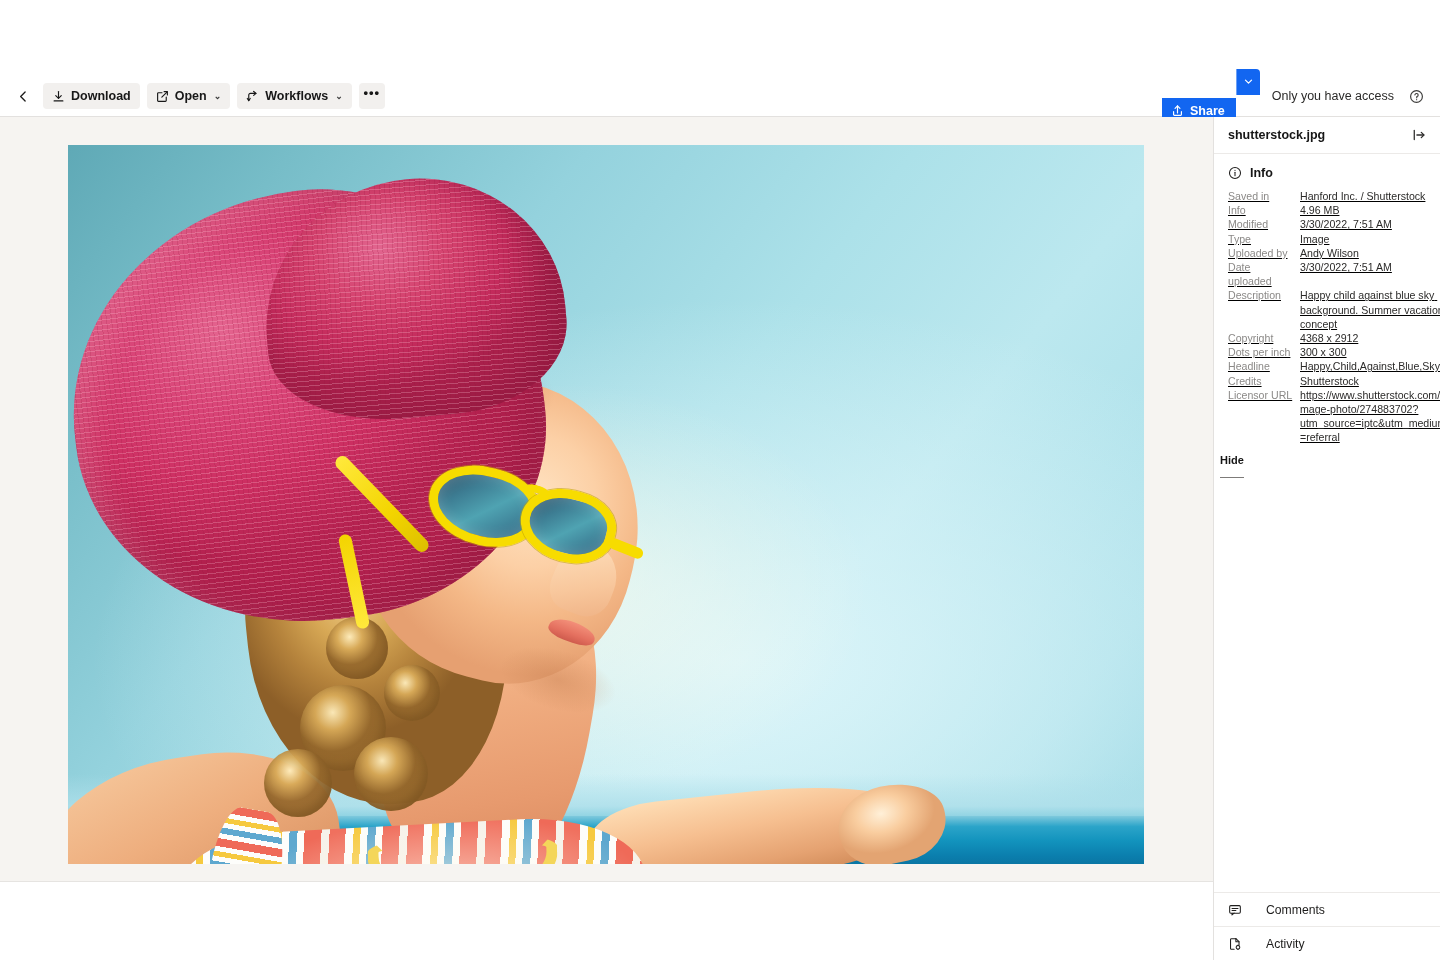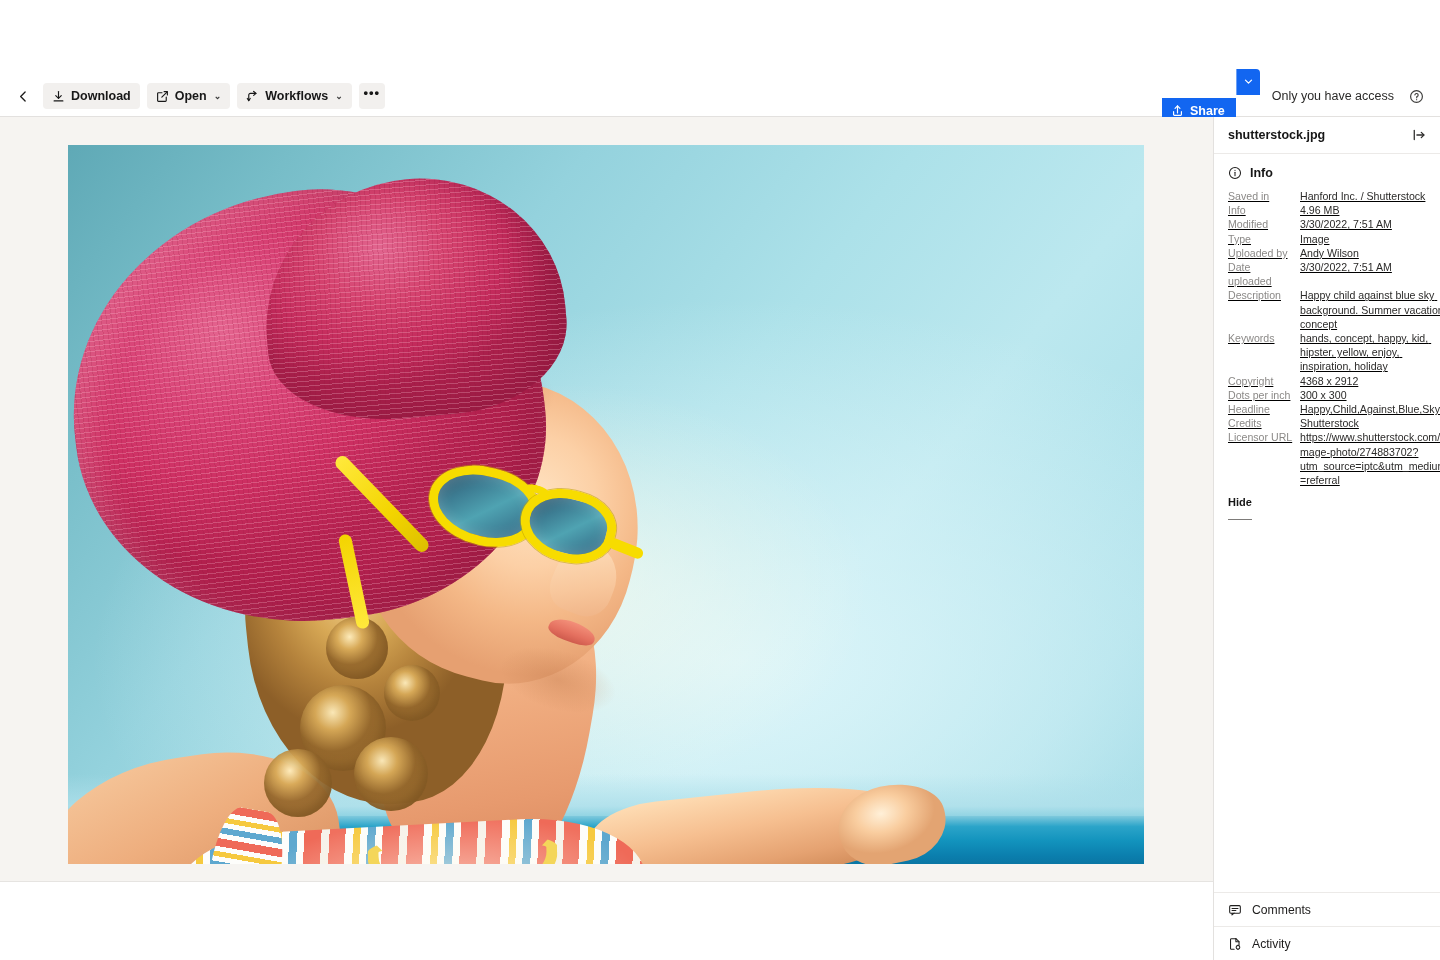--- a/index.html
+++ b/index.html
@@ -473,35 +473,35 @@
     white-space: pre-wrap;
     word-break: break-word;
   }
   .meta-val.nowrap {
     white-space: nowrap;
     text-overflow: clip;
   }
 
   .hide-link {
     display: inline-block;
-    margin: 9px 0 0 14px;
+    margin: 9px 0 0 6px;
     font-size: 11px;
     font-weight: 700;
     color: #161616;
     border-bottom: 1px solid #7d7b79;
     cursor: pointer;
     padding-bottom: 11px;
   }
 
   .panel-foot { flex: none; }
   .foot-item {
     height: 34px;
     display: flex;
     align-items: center;
-    gap: 10px;
+    gap: 24px;
     padding: 0 14px;
     border-top: 1px solid #eceae8;
     cursor: pointer;
   }
   .foot-item .label {
     font-size: 12.2px;
     color: #1d1c1b;
   }
 
   svg { display: block; }
@@ -689,24 +689,20 @@
         </div>
         <div class="meta-row">
           <div class="meta-key">Date uploaded</div>
           <div class="meta-val">3/30/2022, 7:51 AM</div>
         </div>
         <div class="meta-row">
           <div class="meta-key">Description</div>
           <div class="meta-val">Happy child against blue sky background. Summer vacation concept</div>
         </div>
         <div class="meta-row">
-          <div class="meta-key">Keywords</div>
-          <div class="meta-val">hands, concept, happy, kid, hipster, yellow, enjoy, inspiration, holiday</div>
-        </div>
-        <div class="meta-row">
           <div class="meta-key">Copyright</div>
           <div class="meta-val">4368 x 2912</div>
         </div>
         <div class="meta-row">
           <div class="meta-key">Dots per inch</div>
           <div class="meta-val">300 x 300</div>
         </div>
         <div class="meta-row">
           <div class="meta-key">Headline</div>
           <div class="meta-val nowrap">Happy,Child,Against,Blue,Sky,Background</div>

